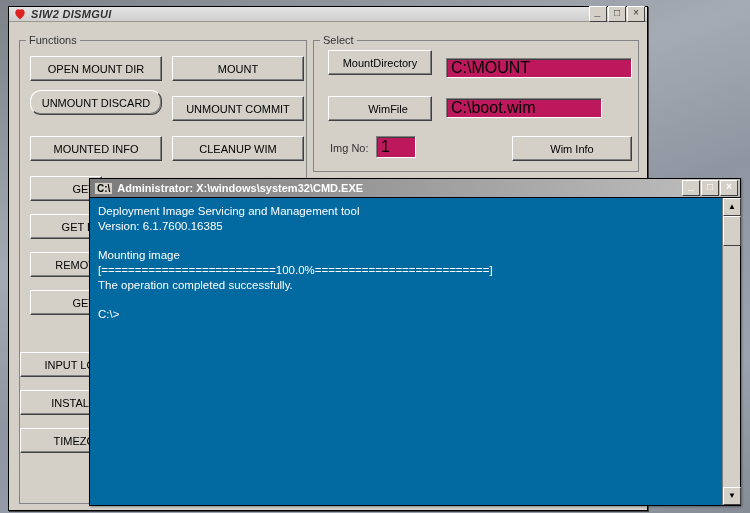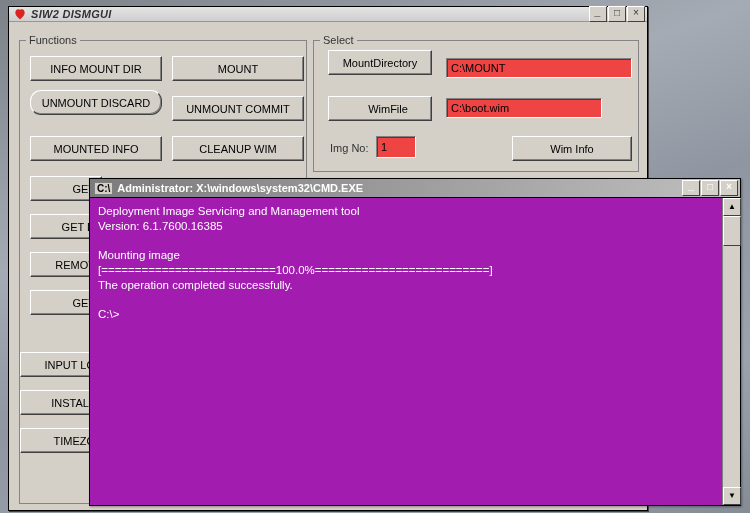--- a/index.html
+++ b/index.html
@@ -69,25 +69,25 @@
     border-top: 1px solid #fff; border-left: 1px solid #fff;
     border-right: 1px solid #404040; border-bottom: 1px solid #404040;
     box-shadow: inset -1px -1px 0 #808080, inset 1px 1px 0 #d4d0c8;
     font-size: 11px;
     display: flex; align-items: center; justify-content: center;
     cursor: default;
   }
   .textbox {
     position: absolute;
     height: 20px;
-    background: #ef4444;
+    background: #be185d;
     border-top: 1px solid #808080; border-left: 1px solid #808080;
     border-right: 1px solid #fff; border-bottom: 1px solid #fff;
     box-shadow: inset 1px 1px 0 #404040;
-    font-size: 11px;
+    font-size: 16px;
     padding: 2px 4px;
     color: #000;
   }
   .lbl {
     position: absolute;
     font-size: 11px; color: #333;
   }
 
   
   .cmdwin {
@@ -102,21 +102,21 @@
     background: linear-gradient(90deg, #7b7b7b, #bfbfbf);
     display: flex; align-items: center;
     padding: 0 2px 0 4px;
     border-bottom: 1px solid #000;
     font-size: 11px; font-weight: bold; color: #fff;
   }
   .cmd-titlebar .cmd-icon { font-size: 10px; color: #000; background:#d4d0c8; padding:0 2px; margin-right:4px; border:1px solid #808080;}
   .cmd-titlebar .cmd-title { flex: 1; overflow:hidden; white-space:nowrap;}
   .cmd-client {
     position: absolute; left:0; right:0; top:19px; bottom:0;
-    background: #a21caf;
+    background: #0369a1;
     display: flex;
     gap: 28px;
   }
   .cmd-text {
     flex: 1;
     padding: 6px 8px;
     font-family: "Lucida Console","Courier New",monospace;
     font-size: 11.5px;
     line-height: 14px;
     color: #fff;
@@ -159,21 +159,21 @@
       <div class="tb-btn">□</div>
       <div class="tb-btn">×</div>
     </div>
   </div>
 
   <div class="client">
 
     <fieldset class="gbox" style="left:8px; top:4px; width:288px; height:470px;">
       <legend>Functions</legend>
 
-      <div class="btn" style="left:10px; top:10px;">INFO MOUNT DIR</div>
+      <div class="btn" style="left:10px; top:10px;">OPEN MOUNT DIR</div>
       <div class="btn" style="left:152px; top:10px;">MOUNT</div>
 
       <div class="btn" style="left:10px; top:44px;border-radius:11px;">UNMOUNT DISCARD</div>
       <div class="btn" style="left:152px; top:50px;">UNMOUNT COMMIT</div>
 
       <div class="btn" style="left:10px; top:90px;">MOUNTED INFO</div>
       <div class="btn" style="left:152px; top:90px;">CLEANUP WIM</div>
 
       <div class="btn" style="left:10px; top:130px; width:72px; justify-content:flex-end; padding-right:6px;">GET</div>
       <div class="btn" style="left:10px; top:168px; width:72px; justify-content:flex-end; padding-right:6px;">GET D</div>

